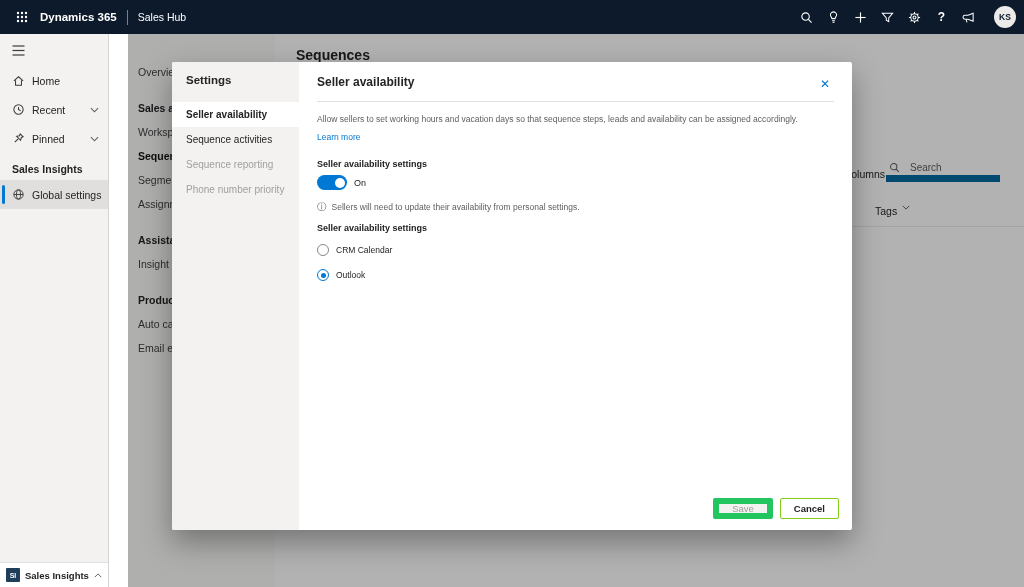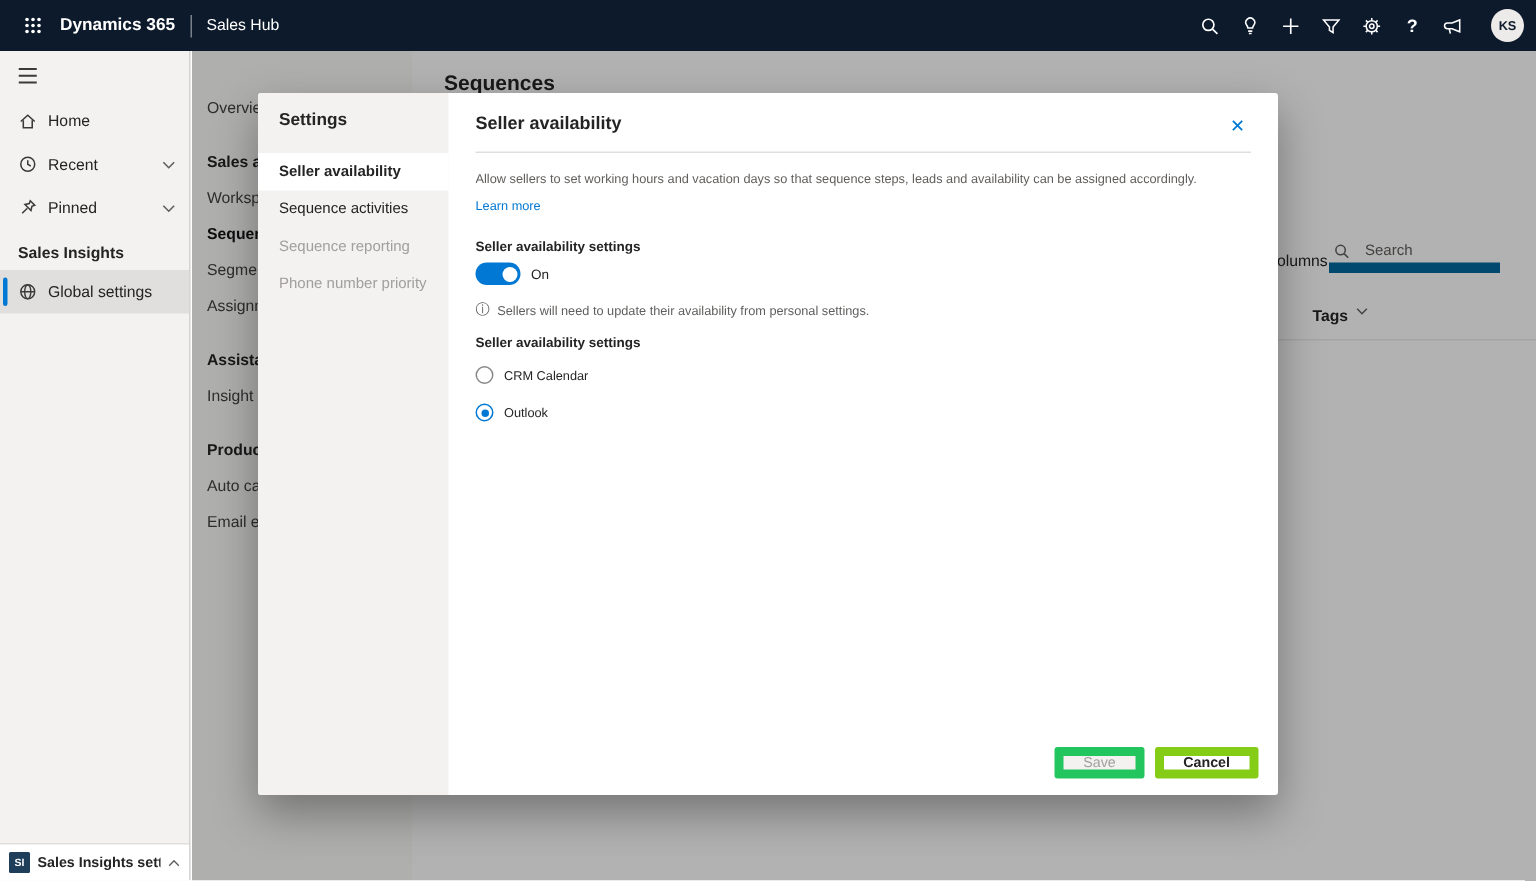--- a/index.html
+++ b/index.html
@@ -11,21 +11,21 @@
   .tb-left{display:flex;align-items:center}
   .tb-btn{width:28px;height:28px;display:flex;align-items:center;justify-content:center;cursor:pointer}
   .brand{font-size:11.5px;font-weight:700;margin-left:4px;white-space:nowrap}
   .tb-divider{width:1px;height:15px;background:rgba(255,255,255,.45);margin:0 10px}
   .app-name{font-size:10.5px;white-space:nowrap}
   .tb-right{margin-left:auto;display:flex;align-items:center}
   .tb-icon{width:27px;height:27px;display:flex;align-items:center;justify-content:center;color:#fff;font-size:12px;cursor:pointer}
   .avatar{width:22px;height:22px;border-radius:50%;background:#edebe9;color:#0d1a2c;font-size:8.5px;font-weight:700;display:flex;align-items:center;justify-content:center;margin-left:12px;cursor:pointer}
 
   
-  .sidebar{position:absolute;top:34px;left:0;width:127px;bottom:0;background:#f3f2f1;border-right:1px solid #d6d4d2;z-index:1}
+  .sidebar{position:absolute;top:34px;left:0;width:109px;bottom:0;background:#f3f2f1;border-right:1px solid #d6d4d2;z-index:1}
   .hamburger{height:32px;display:flex;align-items:center;padding-left:12px;cursor:pointer}
   .nav-item{height:29px;display:flex;align-items:center;padding-left:12px;gap:7px;font-size:10.5px;color:#242424;position:relative;cursor:pointer;white-space:nowrap}
   .nav-item .chev{margin-left:auto;margin-right:9px;color:#605e5c;display:flex}
   .group-label{padding:10px 0 5px 12px;font-size:10.5px;font-weight:700;color:#242424}
   .nav-item.selected{background:#e1dfdd}
   .nav-item.selected::before{content:"";position:absolute;left:2px;top:5px;bottom:5px;width:2.5px;background:#0078d4;border-radius:2px}
   .sidebar-footer{position:absolute;left:0;right:0;bottom:0;height:25px;background:#fff;border-top:1px solid #e1dfdd;display:flex;align-items:center;padding:0 6px;gap:5px;cursor:pointer}
   .si-badge{width:14px;height:14px;background:#1f3e5a;color:#fff;font-size:7px;font-weight:700;display:flex;align-items:center;justify-content:center;border-radius:1px;flex-shrink:0}
   .sidebar-footer .flabel{font-size:9.5px;font-weight:700;color:#242424;white-space:nowrap;overflow:hidden}
   .sidebar-footer .chev{margin-left:auto;color:#605e5c;display:flex}
@@ -37,21 +37,21 @@
   .subnav .sel{font-weight:700;color:#141414}
   .subnav .gap{height:12px}
 
   
   .main{position:absolute;top:34px;left:275px;right:0;bottom:0;background:#fff;z-index:1}
   .page-title{position:absolute;left:21px;top:13px;font-size:14px;font-weight:700;color:#242424}
   .columns-label{position:absolute;left:571px;top:134px;font-size:10.5px;color:#242424}
   .search-box{position:absolute;left:611px;top:126px;width:114px;height:22px;border-bottom:7px solid #0369a1;display:flex;align-items:center;gap:10px;padding:0 3px}
   .search-box input{border:0;outline:0;background:transparent;font-size:10px;width:82px;color:#242424;font-family:inherit}
   .search-box input::placeholder{color:#605e5c}
-  .tags-header{position:absolute;left:600px;top:171px;font-size:10.5px;font-weight:700;color:#242424;display:flex;gap:5px;align-items:flex-start;cursor:pointer}
+  .tags-header{position:absolute;left:600px;top:171px;font-size:10.5px;font-weight:400;color:#242424;display:flex;gap:5px;align-items:flex-start;cursor:pointer}
   .grid-line{position:absolute;left:0;right:0;top:192px;height:1px;background:#edebe9}
 
   
   .overlay{position:absolute;left:128px;top:34px;right:0;bottom:0;background:rgba(0,0,0,.3);z-index:5}
 
   
   .modal{position:absolute;left:172px;top:62px;width:680px;height:468px;background:#fff;z-index:20;display:flex;border-radius:2px;box-shadow:0 12px 30px rgba(0,0,0,.35)}
   .modal-nav{width:127px;background:#f3f2f1;flex-shrink:0;padding-top:12px;border-radius:2px 0 0 2px}
   .modal-nav-title{font-size:11.5px;font-weight:700;color:#242424;padding-left:14px;height:28px}
   .mn-item{height:25px;display:flex;align-items:center;padding-left:14px;font-size:10px;color:#242424;cursor:pointer;white-space:nowrap}
@@ -73,21 +73,21 @@
   .info-icon{font-size:9.5px;color:#605e5c;line-height:1}
   .mc-label2{margin-top:11px;font-size:9px;font-weight:700;color:#242424}
   .radio-row{margin-top:9px;display:flex;align-items:center;gap:7px;height:16px;cursor:pointer;width:max-content}
   .radio{width:12px;height:12px;border-radius:50%;border:1px solid #8a8886;background:#fff;position:relative;flex-shrink:0}
   .radio.selected{border-color:#0078d4}
   .radio.selected::after{content:"";position:absolute;left:2.5px;top:2.5px;width:5px;height:5px;border-radius:50%;background:#0078d4}
   .radio-label{font-size:8.5px;color:#242424}
   .mc-footer{position:absolute;right:13px;bottom:11px;display:flex;gap:7px}
   .btn{height:21px;padding:0 13px;font-size:9.5px;border-radius:2px;display:flex;align-items:center;justify-content:center;font-family:inherit;cursor:pointer}
   .btn.disabled{background:#f3f2f1;color:#a19f9d;border:6px solid #22c55e;cursor:default}
-  .btn.secondary{background:#fff;color:#242424;border:6px solid #84cc16;font-weight:700}
+  .btn.secondary{background:#fff;color:#242424;border:1px solid #84cc16;font-weight:700}
   svg{display:block}
 </style>
 </head>
 <body>
 
 <header class="topbar">
   <div class="tb-left">
     <div class="tb-btn">
       <svg width="12" height="12" viewBox="0 0 12 12" fill="#fff">
         <circle cx="2" cy="2" r="1.2"></circle>

